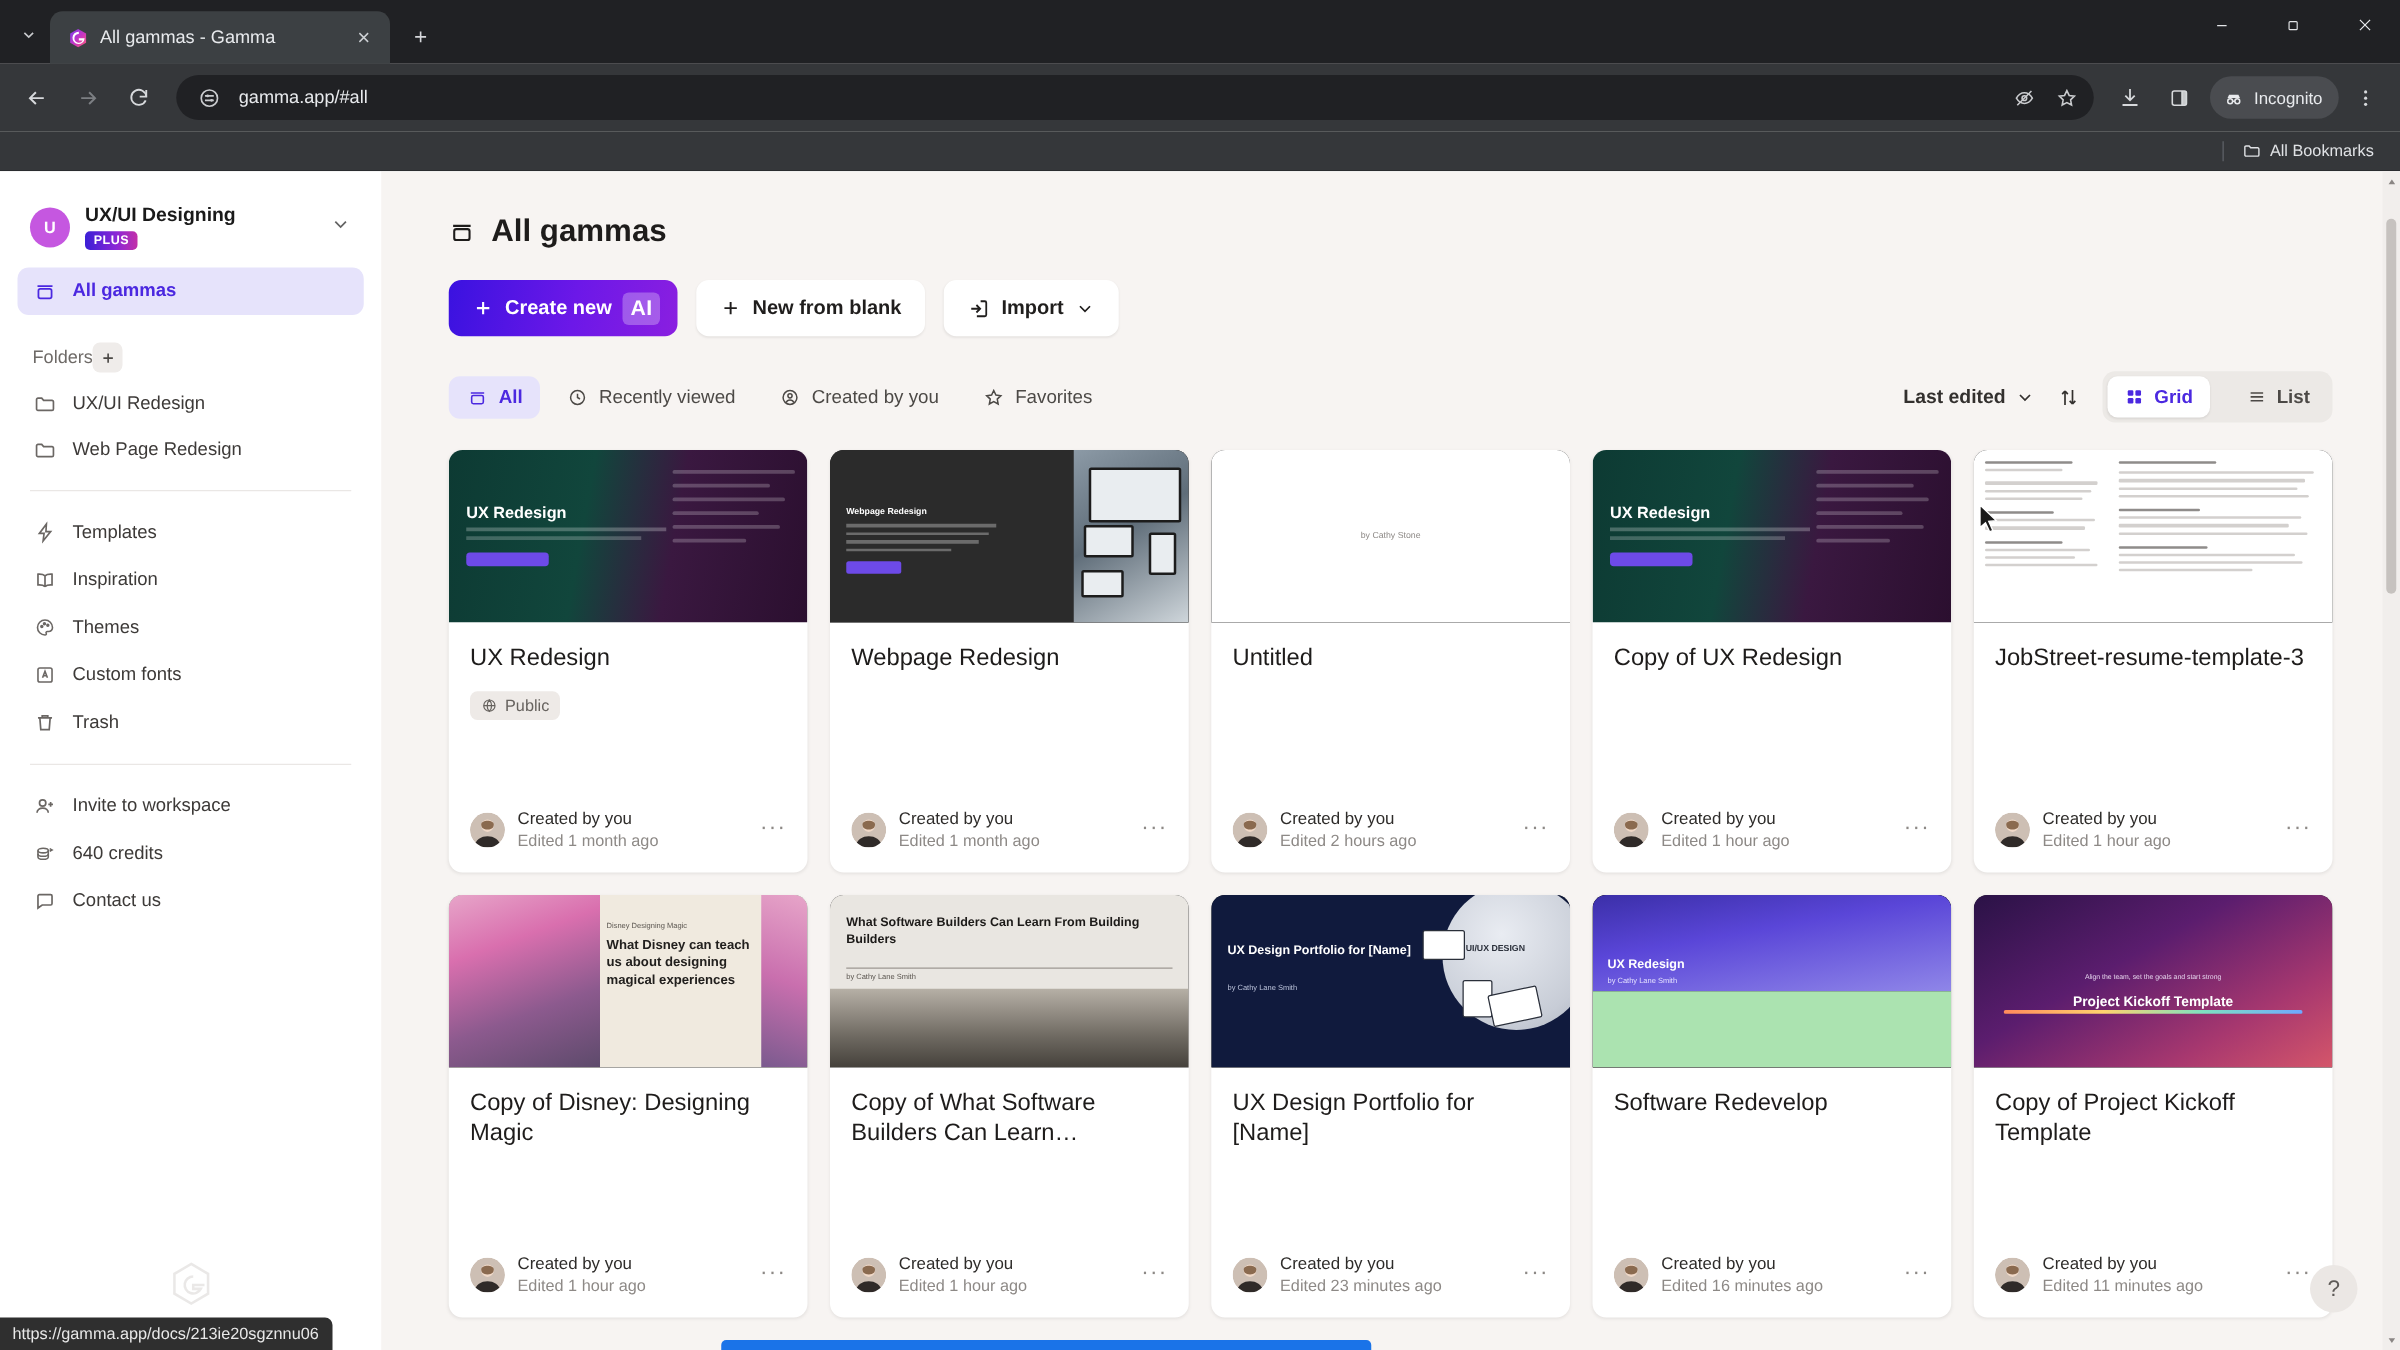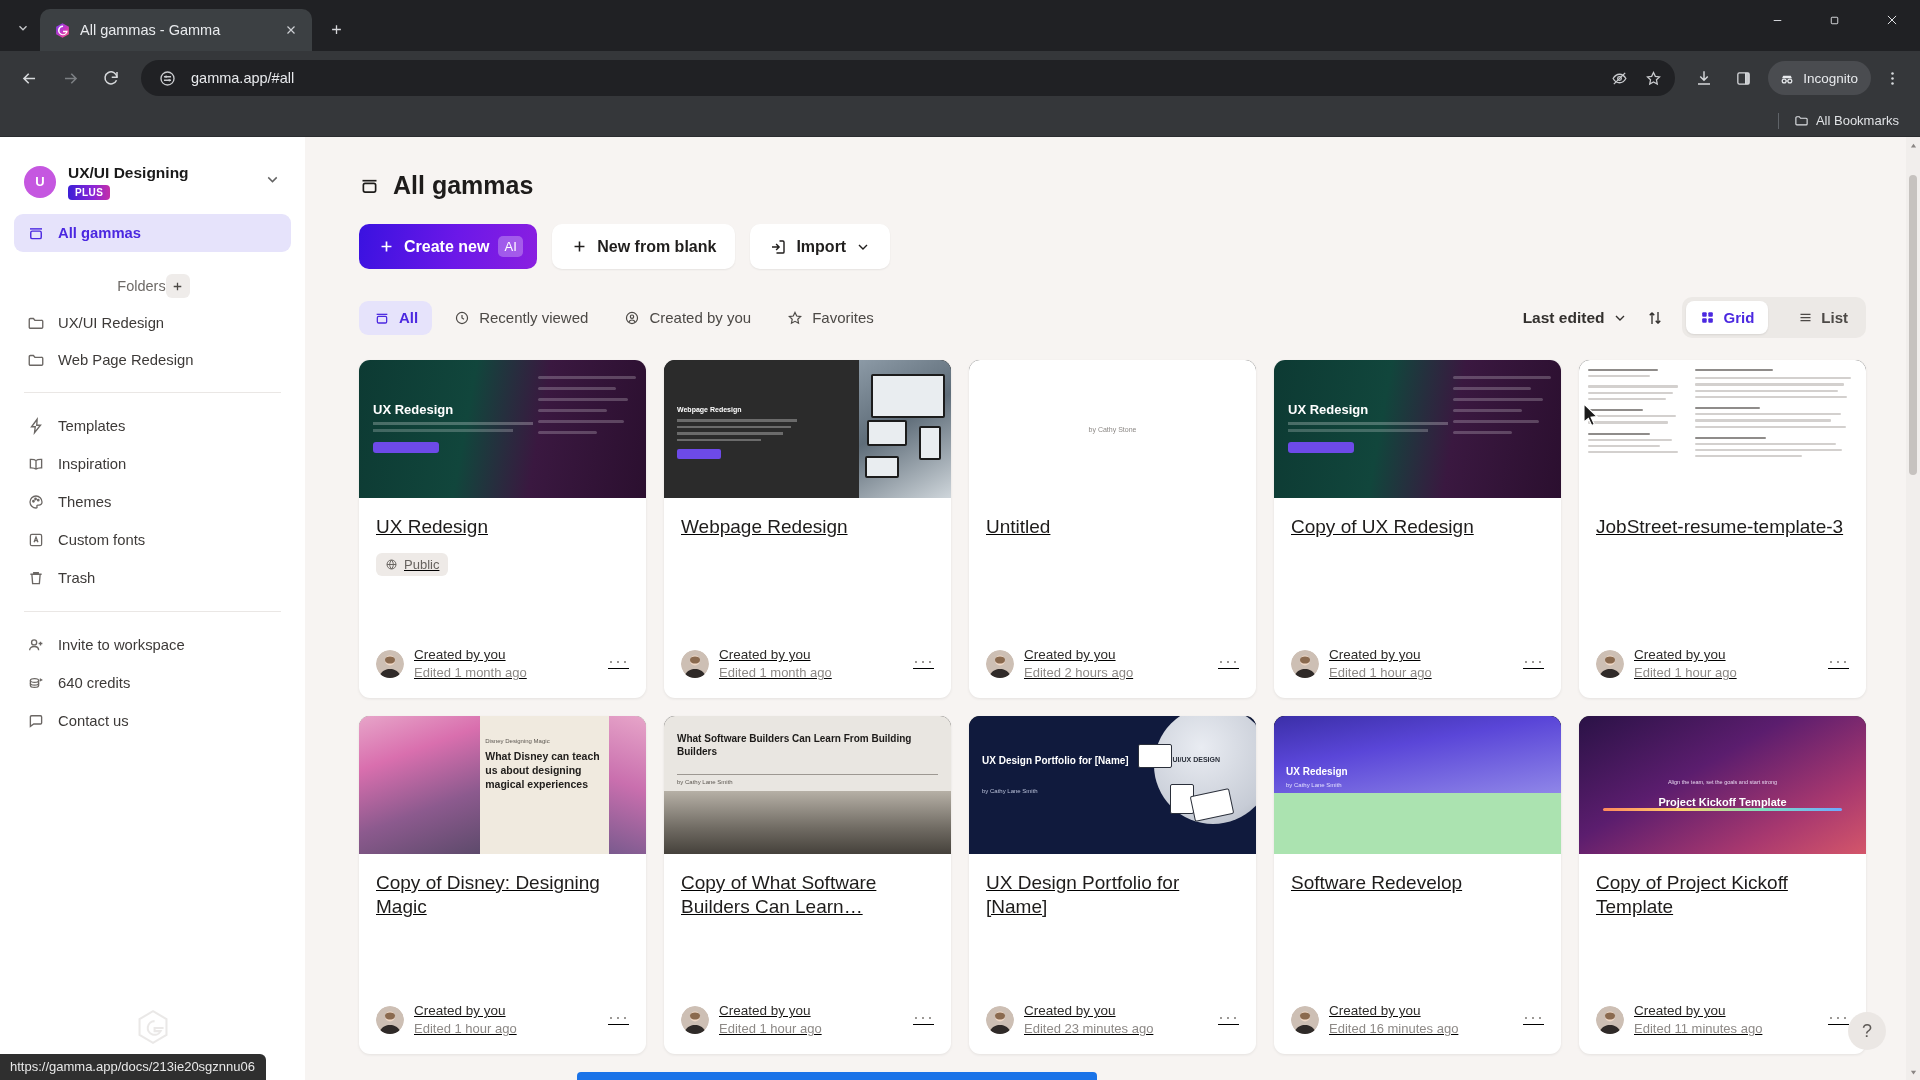--- a/index.html
+++ b/index.html
@@ -104,21 +104,21 @@
   .nav-item {
     display: flex; align-items: center; gap: 13px; height: 38px;
     margin: 0 14px; padding: 0 12px; border-radius: 9px;
     color: #3d3a38; font-size: 14.8px;
   }
   .nav-item .ico { width: 19px; height: 19px; flex:none; display:flex; align-items:center; justify-content:center; color:#6b6764;}
   .nav-item.active { background: #e6e3fb; color: #4b28e0; font-weight: 700; }
   .nav-item.active .ico { color: #4b28e0; }
 
   .section-head {
-    display: flex; align-items: center; justify-content: center;
+    display: flex; align-items: center; justify-content: flex-start;
     padding: 22px 24px 6px 26px;
   }
   .section-title { font-size: 14.5px; color: #6e6a67; }
   .plus-btn {
     width: 24px; height: 24px; border-radius: 6px; background: #efecea;
     display: flex; align-items: center; justify-content: center; color: #4b4845;
   }
   .folder-item {
     display: flex; align-items: center; gap: 13px; height: 37px;
     margin: 0 14px; padding: 0 12px; border-radius: 9px;
@@ -146,21 +146,21 @@
   .action-row { display: flex; align-items: center; gap: 15px; margin-bottom: 28px; }
   .btn {
     height: 45px; border-radius: 10px; display: flex; align-items: center;
     gap: 9px; padding: 0 19px; font-size: 16px; font-weight: 700; cursor: pointer;
   }
   .btn-primary {
     background: linear-gradient(100deg, #3a12e0 0%, #6c18e8 55%, #8a1fe0 100%);
     color: #fff; padding-right: 14px;
   }
   .btn-primary .ai-chip {
-    background: rgba(255,255,255,.28); color: #fff; font-size: 13px; font-weight: 400;
+    background: rgba(255,255,255,.28); color: #fff; font-size: 17px; font-weight: 700;
     padding: 3px 6px; border-radius: 5px; letter-spacing: .3px;
   }
   .btn-white { background: #fff; color: #201e1d; box-shadow: 0 1px 2px rgba(0,0,0,.07); }
 
   .filter-row { display: flex; align-items: center; margin-bottom: 22px; }
   .chips { display: flex; align-items: center; gap: 7px; }
   .chip {
     height: 34px; border-radius: 9px; display: flex; align-items: center; gap: 9px;
     padding: 0 14px; font-size: 15px; color: #4c4946;
   }
@@ -173,21 +173,21 @@
   .viewtoggle {
     background: #ece9e6; border-radius: 10px; padding: 4px; display: flex; gap: 16px;
   }
   .vt {
     height: 33px; border-radius: 8px; display: flex; align-items: center; gap: 8px;
     padding: 0 14px; font-size: 15px; color: #4c4946; font-weight: 700;
   }
   .vt.active { background: #fff; color: #4b28e0; box-shadow: 0 1px 2px rgba(0,0,0,.09); }
 
   
-  .grid { display: grid; grid-template-columns: repeat(5, 1fr); gap: 18px; text-decoration: underline; }
+  .grid { display: grid; grid-template-columns: repeat(5, 1fr); gap: 18px; }
   .card {
     background: #fff; border-radius: 11px; overflow: hidden; display: flex; flex-direction: column;
     box-shadow: 0 1px 3px rgba(0,0,0,.08); height: 338px;
   }
   .thumb { height: 138px; flex: none; position: relative; overflow: hidden; background: #1f1f1f; }
   .card-body { flex: 1; padding: 17px 17px 0 17px; display: flex; flex-direction: column; }
   .card-title { font-size: 19px; color: #1e1c1b; line-height: 1.28; }
   .badge {
     display: inline-flex; align-items: center; gap: 6px; background: #eeeae7;
     border-radius: 6px; padding: 4px 9px; font-size: 13px; color: #67635f;

